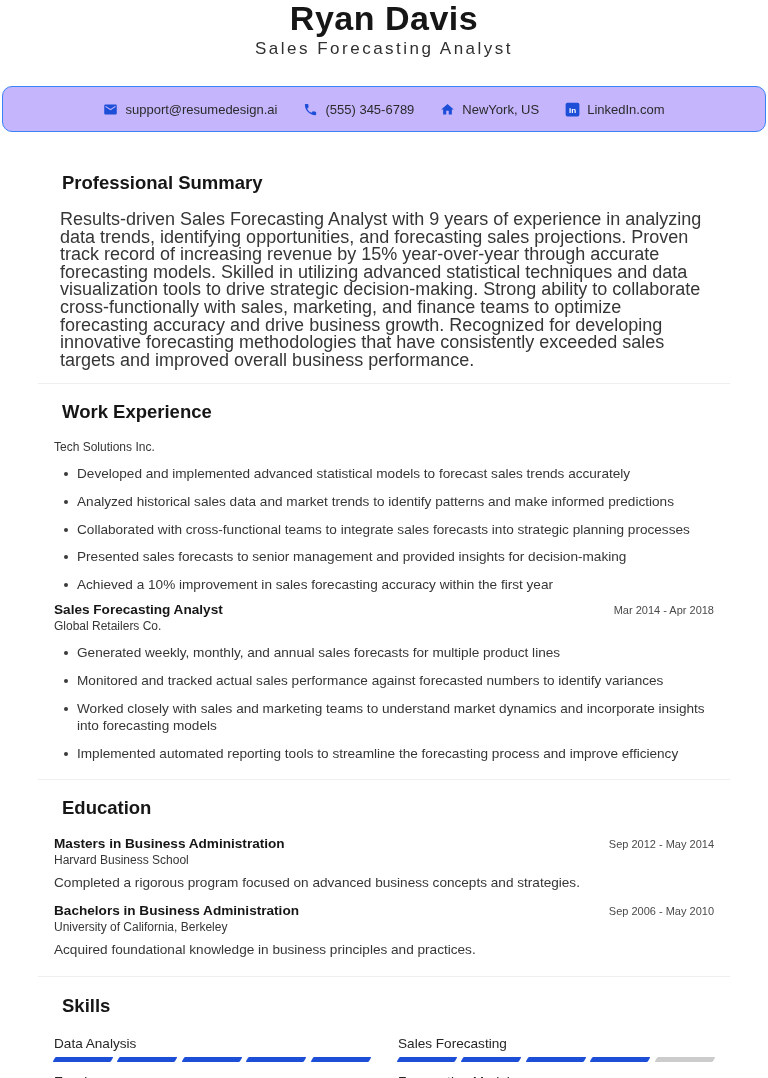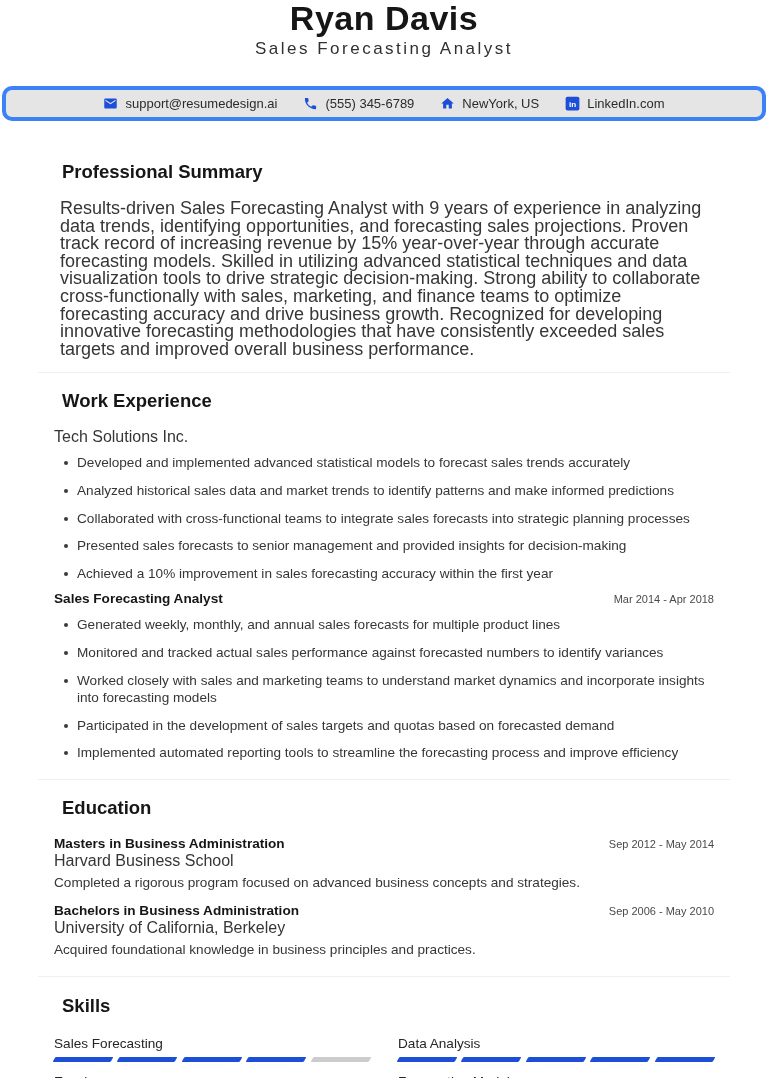--- a/index.html
+++ b/index.html
@@ -15,22 +15,22 @@
   body{
     width:768px;height:1078px;overflow:hidden;background:#ffffff;
     font-family:"Liberation Sans",sans-serif;color:var(--body);
   }
   
   .hdr{text-align:center;}
   .hdr h1{margin:0;font-size:34px;line-height:36px;font-weight:700;color:var(--ink);letter-spacing:.5px;}
   .hdr .subtitle{margin-top:4px;font-size:17px;line-height:17px;letter-spacing:2.5px;color:#303030;}
   
   .contact-bar{
-    margin:29px 2px 0 2px;height:35px;border:4px solid #3b82f6;border-radius:10px;
-    display:flex;align-items:center;justify-content:center;gap:26px;background:#e5e5e5;
+    margin:29px 2px 0 2px;height:46px;border:1px solid #3b82f6;border-radius:10px;
+    display:flex;align-items:center;justify-content:center;gap:26px;background:#c4b5fd;
   }
   .contact-item{display:flex;align-items:center;gap:7px;font-size:13px;color:#2b2b2b;}
   .cicon{width:15px;height:15px;color:var(--accent);display:inline-block;flex:0 0 auto;}
   .cicon svg{display:block;width:100%;height:100%;}
   
   main{padding:0 38px;}
   section{padding:0 16px;}
   h2{font-size:18.5px;line-height:21px;font-weight:700;color:var(--ink);margin:8px;}
   .divider{border:none;border-top:1px solid var(--divider);margin:0;}
   
@@ -38,21 +38,21 @@
   #summary-section p{margin:18px 0 0 6px;font-size:18px;line-height:17.6px;color:var(--body);}
   #summary-section{padding-bottom:14px;}
   
   #work-section h2{margin-top:17px;}
   #education-section h2{margin-top:17px;}
   #jobs{margin-top:18px;}
   #education-entries{margin-top:18px;}
   .row-head{display:flex;justify-content:space-between;align-items:baseline;}
   .item-title{font-size:13.6px;line-height:15px;font-weight:700;color:var(--ink);}
   .item-dates{font-size:11px;line-height:13px;color:var(--muted);white-space:nowrap;}
-  .item-sub{font-size:16px;line-height:15px;color:var(--body);margin-top:2px;}
+  .item-sub{font-size:12px;line-height:15px;color:var(--body);margin-top:2px;}
   .job + .job{margin-top:9px;}
   ul.bullets{list-style:none;margin:7px 0 0 0;padding:0;}
   ul.bullets li{
     position:relative;padding-left:23px;font-size:13.6px;line-height:17.6px;color:var(--body);margin-top:10px;
   }
   ul.bullets li::before{
     content:"";position:absolute;left:10px;top:7px;width:4px;height:4px;border-radius:50%;background:#3a3a3a;
   }
   #work-section{padding-bottom:17px;}
   .edu + .edu{margin-top:13px;}
@@ -132,25 +132,25 @@
             <li>Collaborated with cross-functional teams to integrate sales forecasts into strategic planning processes</li>
             <li>Presented sales forecasts to senior management and provided insights for decision-making</li>
             <li>Achieved a 10% improvement in sales forecasting accuracy within the first year</li>
           </ul>
         </div>
         <div class="job">
           <div class="row-head">
             <div class="item-title">Sales Forecasting Analyst</div>
             <div class="item-dates">Mar 2014 - Apr 2018</div>
           </div>
+          <div class="item-sub">Global Retailers Co.</div>
           <ul class="bullets">
             <li>Generated weekly, monthly, and annual sales forecasts for multiple product lines</li>
             <li>Monitored and tracked actual sales performance against forecasted numbers to identify variances</li>
             <li>Worked closely with sales and marketing teams to understand market dynamics and incorporate insights into forecasting models</li>
-            <li>Participated in the development of sales targets and quotas based on forecasted demand</li>
             <li>Implemented automated reporting tools to streamline the forecasting process and improve efficiency</li>
           </ul>
         </div>
       </div>
   </section>
 
   <hr class="divider">
 
   <section id="education-section">
     <h2>Education</h2>
@@ -173,40 +173,40 @@
         </div>
       </div>
   </section>
 
   <hr class="divider">
 
   <section id="skills-section">
     <h2>Skills</h2>
     <div id="skills-grid">
         <div class="skill">
+          <div class="skill-label">Data Analysis</div>
+          <div class="skill-bar">
+            <span class="seg filled"></span>
+            <span class="seg filled"></span>
+            <span class="seg filled"></span>
+            <span class="seg filled"></span>
+            <span class="seg filled"></span>
+          </div>
+        </div>
+        <div class="skill">
           <div class="skill-label">Sales Forecasting</div>
           <div class="skill-bar">
             <span class="seg filled"></span>
             <span class="seg filled"></span>
             <span class="seg filled"></span>
             <span class="seg filled"></span>
             <span class="seg empty"></span>
           </div>
         </div>
         <div class="skill">
-          <div class="skill-label">Data Analysis</div>
-          <div class="skill-bar">
-            <span class="seg filled"></span>
-            <span class="seg filled"></span>
-            <span class="seg filled"></span>
-            <span class="seg filled"></span>
-            <span class="seg filled"></span>
-          </div>
-        </div>
-        <div class="skill">
           <div class="skill-label">Excel</div>
           <div class="skill-bar">
             <span class="seg filled"></span>
             <span class="seg filled"></span>
             <span class="seg filled"></span>
             <span class="seg filled"></span>
             <span class="seg empty"></span>
           </div>
         </div>
         <div class="skill">

